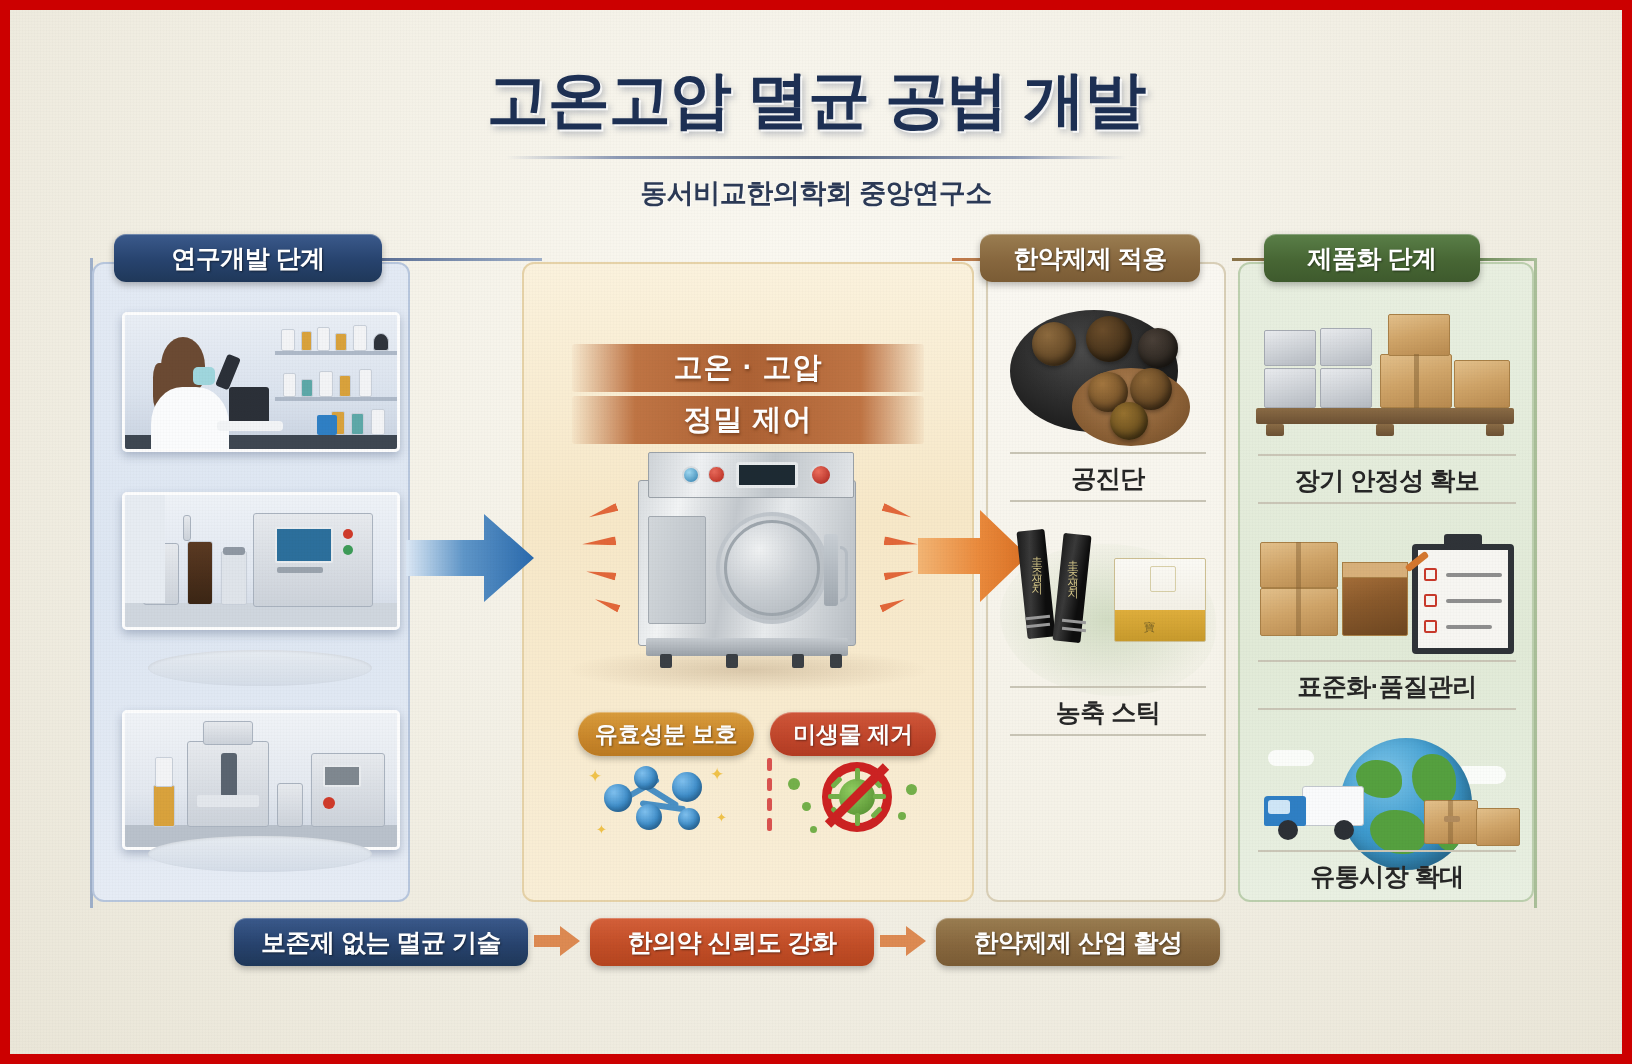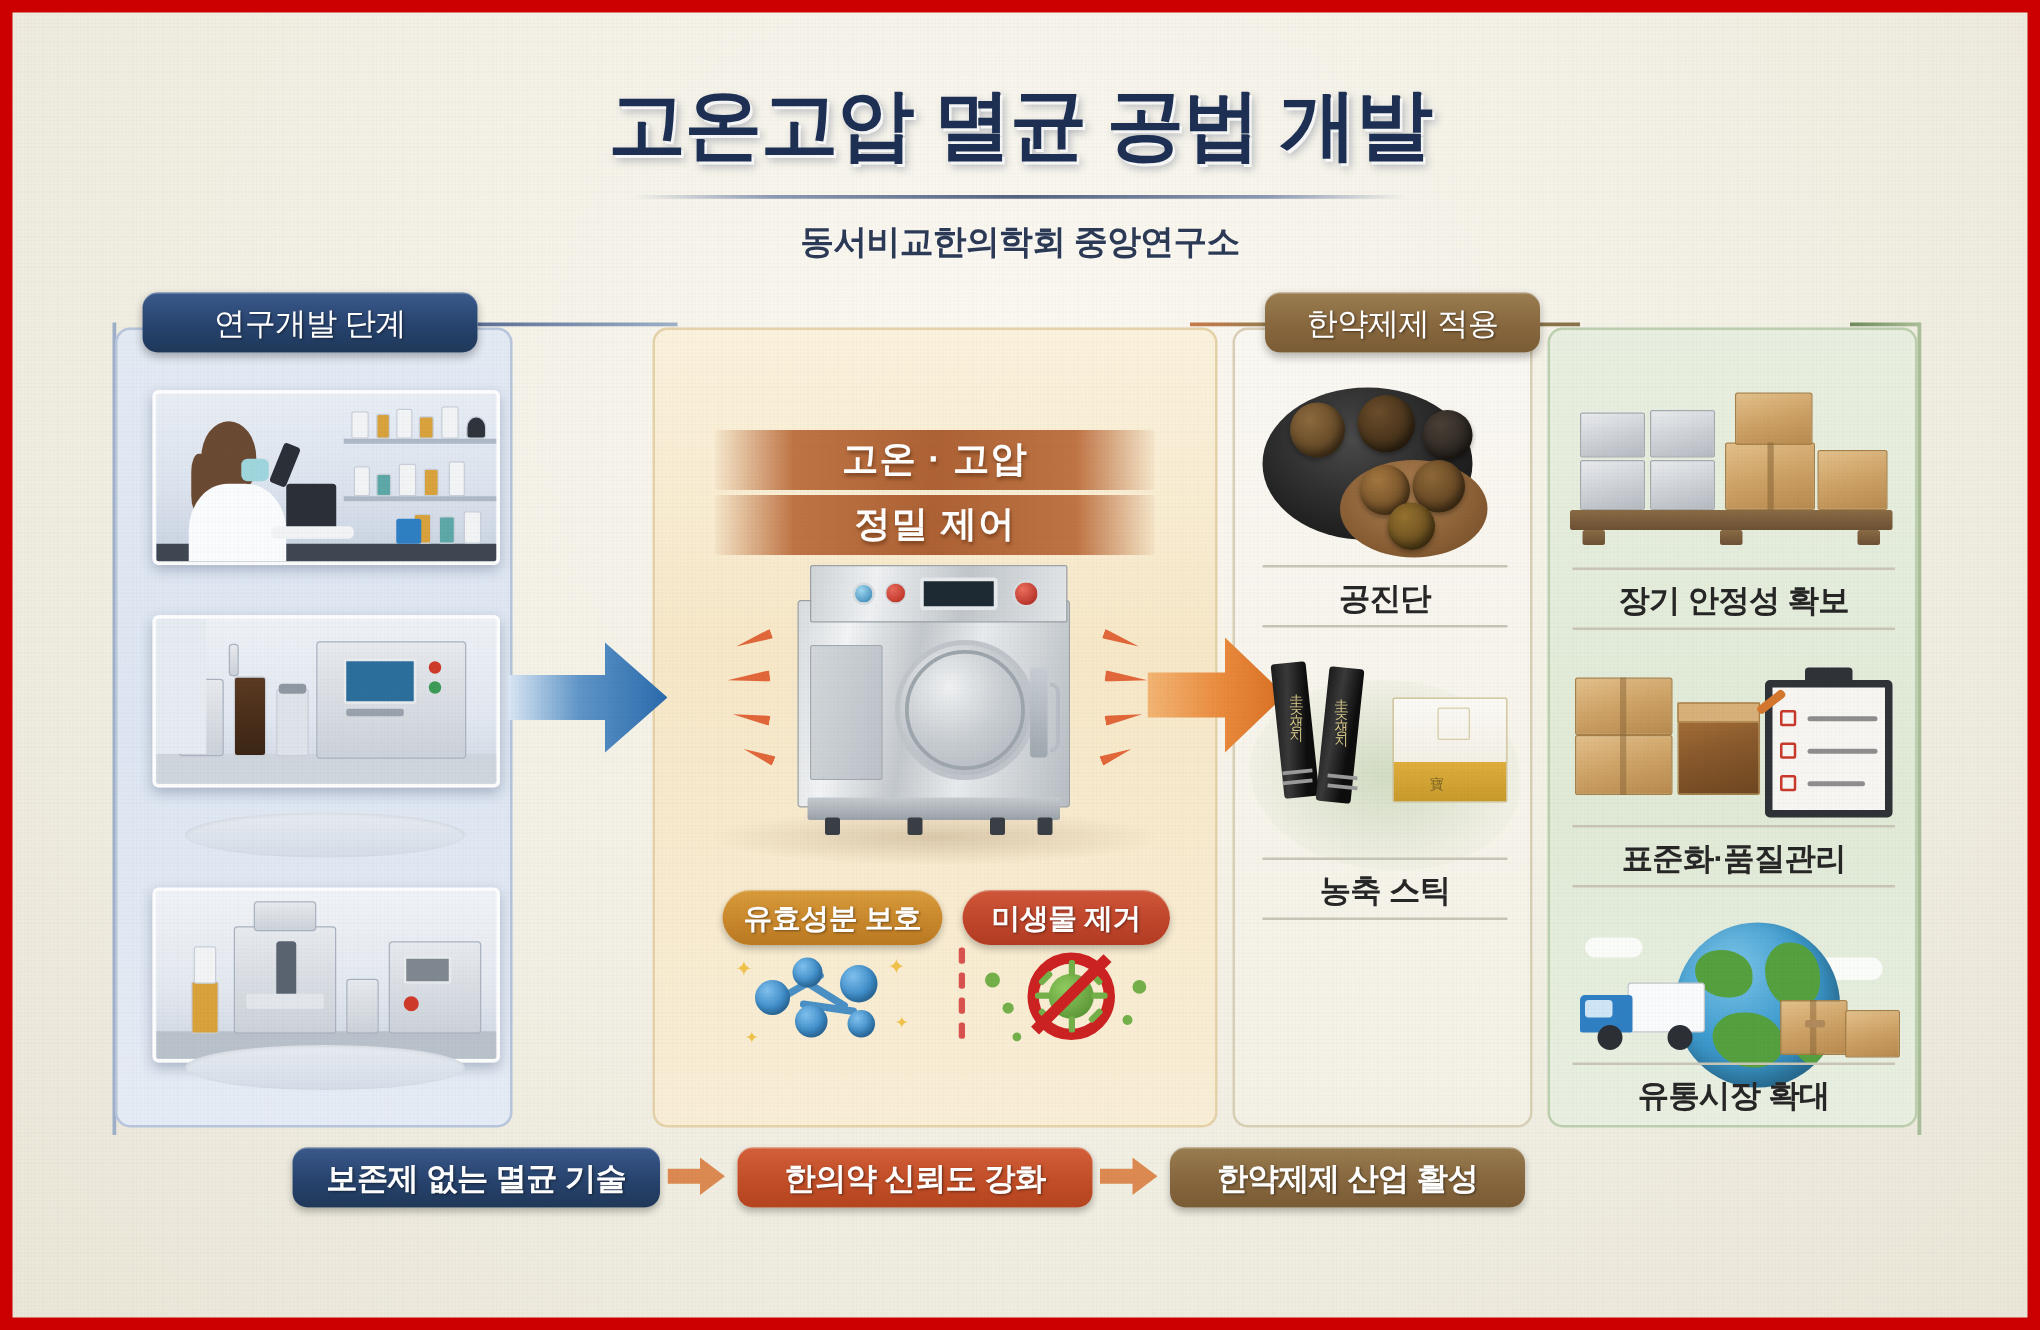--- a/index.html
+++ b/index.html
@@ -41,21 +41,21 @@
   .subtitle {
     margin-top: 16px; font-size: 27px; font-weight: bold;
     color: #2c3a56; letter-spacing: -0.5px;
     text-shadow: 1px 1px 0 rgba(255,255,255,0.7);
   }
 
   
   .pill {
     position: absolute; height: 48px; border-radius: 12px;
     display: flex; align-items: center; justify-content: center;
-    color: #fff; font-size: 25px; font-weight: normal; letter-spacing: -0.5px;
+    color: #fff; font-size: 25px; font-weight: bold; letter-spacing: -0.5px;
     text-shadow: 1px 1px 2px rgba(0,0,0,0.45);
     box-shadow: 0 3px 7px rgba(0,0,0,0.28), inset 0 1px 0 rgba(255,255,255,0.28);
     z-index: 6;
   }
   .pill-blue  { background: linear-gradient(180deg,#3b5a8c 0%,#27436e 55%,#1f3859 100%); }
   .pill-orange{ background: linear-gradient(180deg,#e0703a 0%,#d05a28 55%,#c14e1e 100%); }
   .pill-brown { background: linear-gradient(180deg,#9a7d51 0%,#87673e 55%,#7a5c35 100%); }
   .pill-green { background: linear-gradient(180deg,#5a7f48 0%,#476634 55%,#3e5a2d 100%); }
 
   
@@ -289,22 +289,25 @@
   <div style="position:absolute;left:80px;top:248px;width:3px;height:650px;background:#9fb0c9;"></div>
 
   <div class="panel panel-left"></div>
   <div class="panel panel-center"></div>
   <div class="panel panel-apply"></div>
   <div class="panel panel-green"></div>
 
   <div class="pill pill-blue" style="left:104px;  top:224px; width:268px;">
       <span>연구개발 단계</span>
     </div>
-  <div class="pill pill-brown" style="left:1002px; top:224px; width:220px;">
+  <div class="pill pill-brown" style="left:970px; top:224px; width:220px;">
       <span>한약제제 적용</span>
+    </div>
+  <div class="pill pill-green" style="left:1254px; top:224px; width:216px;">
+      <span>제품화 단계</span>
     </div>
 
   <div class="photo-card lab1">
     <div class="lab-bg lb1"></div>
     <div class="shelf" style="left:150px;top:36px;width:126px;height:4px;"></div>
     <div class="shelf" style="left:150px;top:82px;width:126px;height:4px;"></div>
     <div class="bench" style="left:0;top:120px;width:278px;height:20px;"></div>
     <div class="bottle" style="left:156px;top:14px;width:14px;height:22px;"></div>
     <div class="bottle amber" style="left:176px;top:16px;width:11px;height:20px;"></div>
     <div class="bottle" style="left:192px;top:12px;width:13px;height:24px;"></div>

